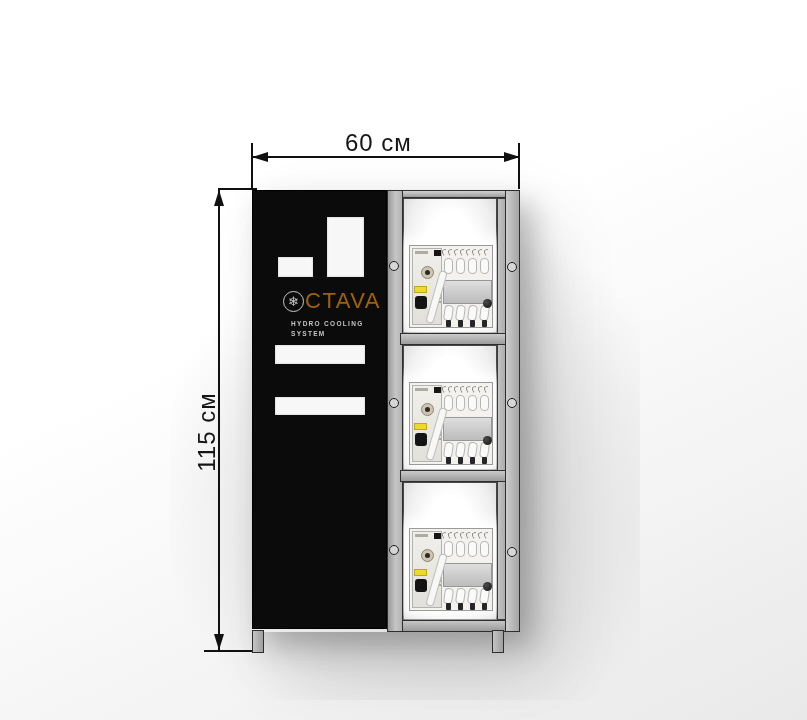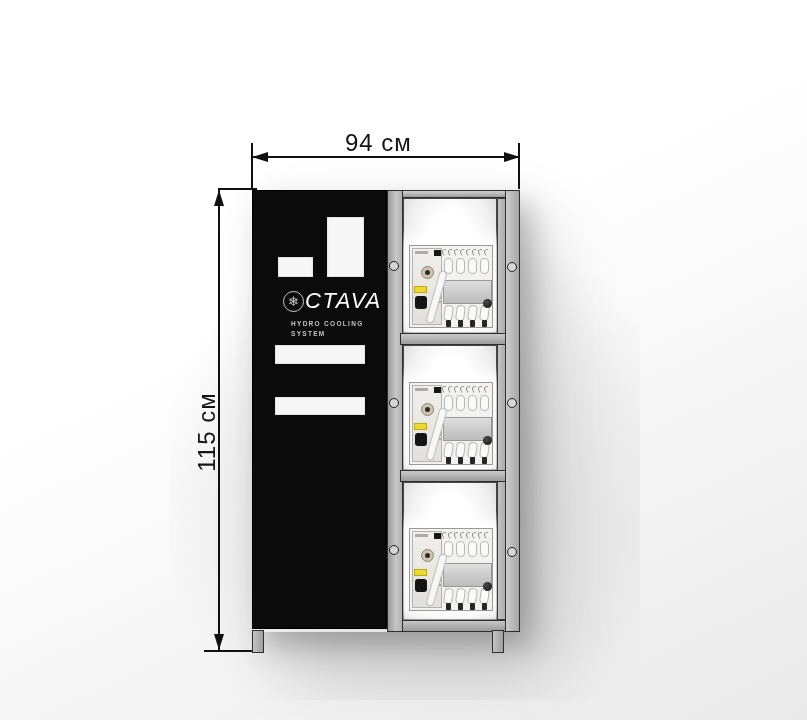--- a/index.html
+++ b/index.html
@@ -26,21 +26,21 @@
   .cut{position:absolute;background:#f7f7f7;box-shadow:inset 0 0 2px rgba(0,0,0,0.25);}
   .cut-small{left:25px;top:66px;width:35px;height:20px;}
   .cut-large{left:74px;top:26px;width:37px;height:60px;}
   .slot-1{left:22px;top:154px;width:90px;height:19px;}
   .slot-2{left:22px;top:206px;width:90px;height:18px;}
 
   .logo{position:absolute;left:30px;top:97px;}
   .logo-row{display:flex;align-items:center;}
   .logo-o{width:21px;height:21px;border:1.5px solid #c9c9c9;border-radius:50%;display:flex;align-items:center;justify-content:center;
           font-size:13px;line-height:1;color:#c9c9c9;box-sizing:border-box;}
-  .logo-text{font-size:22px;font-weight:400;letter-spacing:1.5px;color:#ffffff;margin-left:1px;font-style:italic;}
+  .logo-text{font-size:22px;font-weight:400;letter-spacing:1.5px;color:#a16207;margin-left:1px;}
   .logo-sub{margin-left:8px;margin-top:5px;font-size:6.5px;font-weight:bold;letter-spacing:1.3px;color:#c4c4c4;line-height:1.6;}
 
   .top-rail{position:absolute;left:135px;top:0;width:133px;height:8px;background:linear-gradient(#d2d2d2,#9d9d9d);border:1px solid #2e2e2e;box-sizing:border-box;}
   .mid-post{position:absolute;left:135px;top:0;width:16px;height:442px;background:linear-gradient(90deg,#989898,#c6c6c6 55%,#b2b2b2);border:1px solid #2e2e2e;box-sizing:border-box;}
   .right-post{position:absolute;left:253px;top:0;width:15px;height:442px;background:linear-gradient(90deg,#cdcdcd,#a5a5a5);border:1px solid #2e2e2e;box-sizing:border-box;}
   .inner-post{position:absolute;left:245px;top:8px;width:9px;height:422px;background:linear-gradient(90deg,#c2c2c2,#adadad);border:1px solid #3a3a3a;box-sizing:border-box;}
   .bottom-rail{position:absolute;left:135px;top:430px;width:133px;height:12px;background:linear-gradient(#c6c6c6,#9a9a9a);border:1px solid #2e2e2e;box-sizing:border-box;}
   .rail{position:absolute;left:148px;width:106px;height:12px;background:linear-gradient(#cacaca,#9c9c9c);border:1px solid #2e2e2e;box-sizing:border-box;z-index:4;}
   .rail-1{top:143px;}
   .rail-2{top:280px;}
@@ -86,21 +86,21 @@
 <body>
 
 <div class="scene">
   <div class="soft-shade"></div>
 
   <div class="dimline" style="left:251px;top:143px;width:2px;height:46px;"></div>
   <div class="dimline" style="left:518px;top:143px;width:2px;height:46px;"></div>
   <div class="dimline" style="left:252px;top:156px;width:267px;height:2px;"></div>
   <div class="arr arr-left" style="left:252px;top:152px;"></div>
   <div class="arr arr-right" style="left:504px;top:152px;"></div>
-  <div class="dim-label" style="left:345px;top:129px;">94 см</div>
+  <div class="dim-label" style="left:345px;top:129px;">60 см</div>
 
   <div class="dimline" style="left:218px;top:188px;width:39px;height:2px;"></div>
   <div class="dimline" style="left:204px;top:650px;width:50px;height:2px;"></div>
   <div class="dimline" style="left:218px;top:190px;width:2px;height:460px;"></div>
   <div class="arr arr-up" style="left:214px;top:190px;"></div>
   <div class="arr arr-down" style="left:214px;top:634px;"></div>
   <div class="dim-label vert" style="left:147px;top:418px;">115 см</div>
 
   <div class="cabinet">
     <div class="front-panel">

